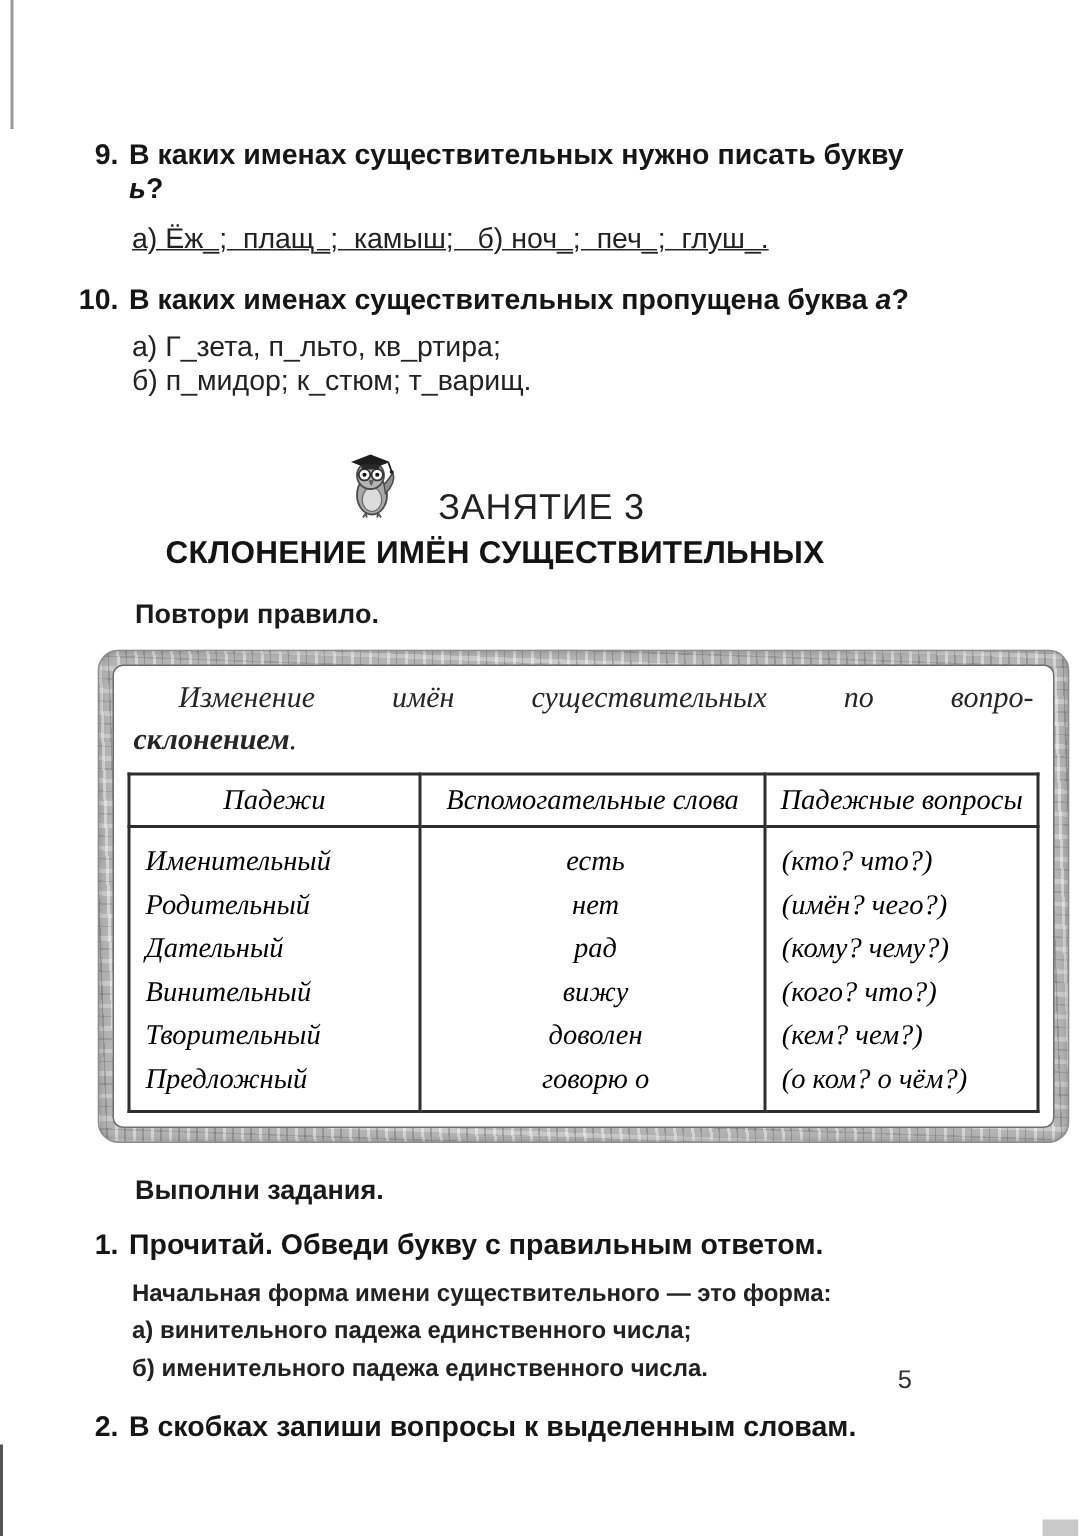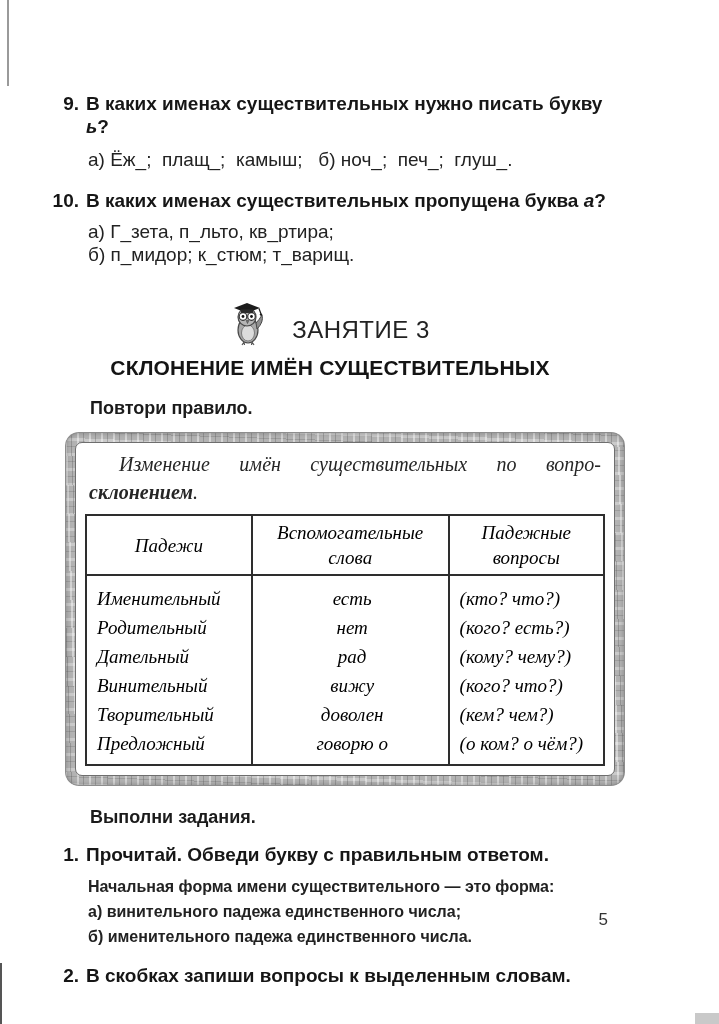--- a/index.html
+++ b/index.html
@@ -24,43 +24,43 @@
   .ex-heading{
     display:flex;align-items:baseline;
     font-weight:bold;font-size:19px;line-height:23px;
     color:#161616;
   }
   .ex-heading .num{min-width:27px;text-align:right;margin-right:7px;flex:none;}
   .emph-letter{font-style:italic;}
   .ex-body{
     padding-left:36px;font-size:19px;line-height:23px;color:#222;
   }
-  .prewrap{white-space:pre-wrap;}
+  .prewrap{white-space:pre-wrap;text-decoration:underline;}
   .mt10{margin-top:10px;}
   .mt18{margin-top:18px;}
   .mt8{margin-top:8px;}
 
   
   .lesson-header{margin-top:42px;text-align:center;}
   .lesson-line1{
-    display:flex;justify-content:center;align-items:center;gap:24px;
+    display:flex;justify-content:center;align-items:flex-end;gap:24px;
     font-size:24px;letter-spacing:.5px;color:#222;
   }
   .owl{flex:none;margin-top:-6px;}
   .lesson-title{
     margin-top:4px;font-weight:bold;font-size:21px;letter-spacing:.2px;color:#141414;
   }
   .instruction{
     margin-top:18px;margin-left:38px;
     font-weight:bold;font-size:18px;color:#1b1b1b;
   }
 
   
   .rule-box{
-    margin-top:13px;margin-left:13px;width:560px;box-sizing:border-box;
+    margin-top:13px;margin-left:13px;width:648px;box-sizing:border-box;
     border-radius:14px;
     padding:10px;
     background:
       repeating-linear-gradient(88deg,
         rgba(255,255,255,.45) 0 2px,
         rgba(255,255,255,0) 2px 6px,
         rgba(70,70,70,.28) 6px 7px,
         rgba(255,255,255,0) 7px 12px),
       repeating-linear-gradient(2deg,
         rgba(255,255,255,.3) 0 3px,
@@ -198,21 +198,21 @@
             <td class="center">
                 <div class="cell-line">есть</div>
                 <div class="cell-line">нет</div>
                 <div class="cell-line">рад</div>
                 <div class="cell-line">вижу</div>
                 <div class="cell-line">доволен</div>
                 <div class="cell-line">говорю о</div>
               </td>
             <td>
                 <div class="cell-line">(кто? что?)</div>
-                <div class="cell-line">(кого? есть?)</div>
+                <div class="cell-line">(имён? чего?)</div>
                 <div class="cell-line">(кому? чему?)</div>
                 <div class="cell-line">(кого? что?)</div>
                 <div class="cell-line">(кем? чем?)</div>
                 <div class="cell-line">(о ком? о чём?)</div>
               </td>
           </tr>
         </tbody>
       </table>
     </div>
   </div>

